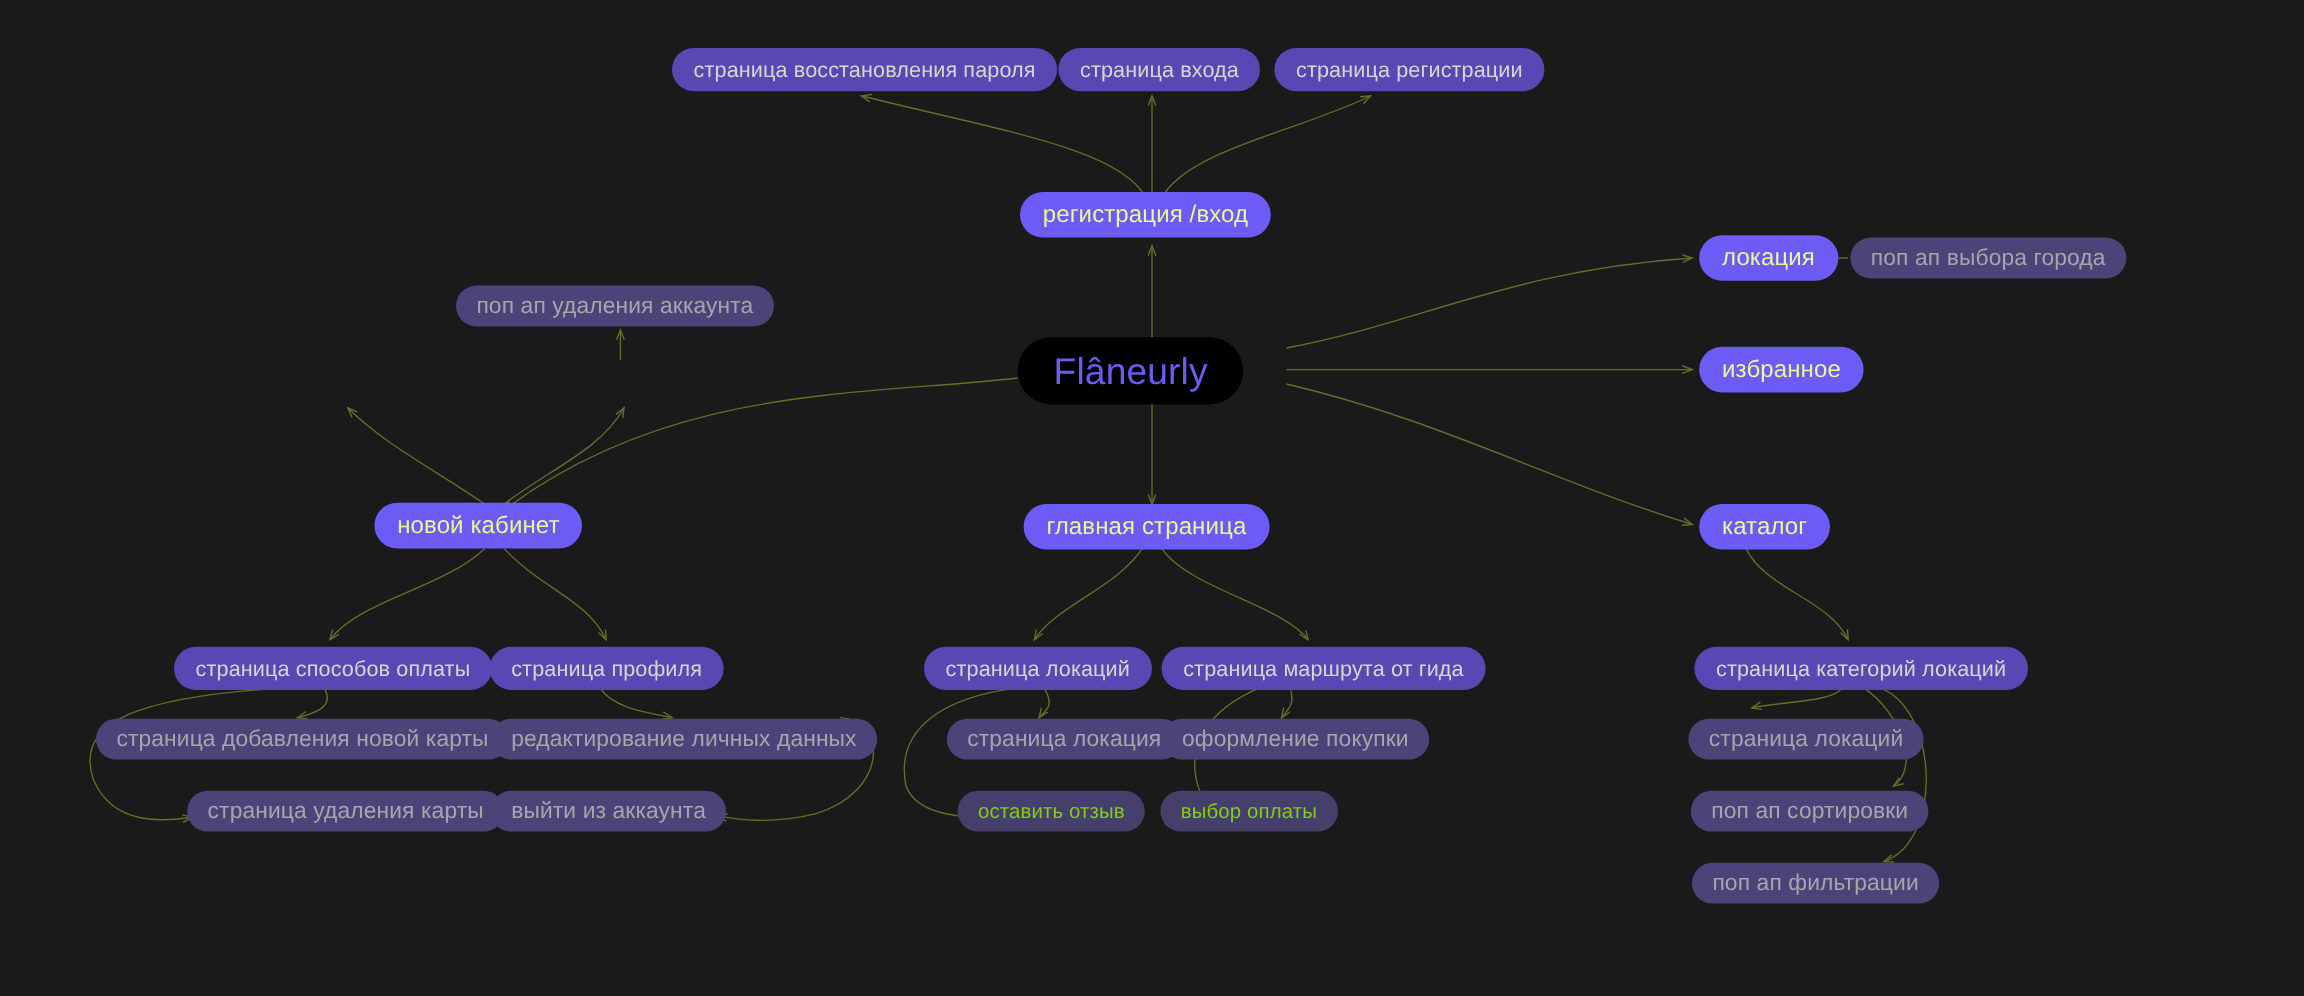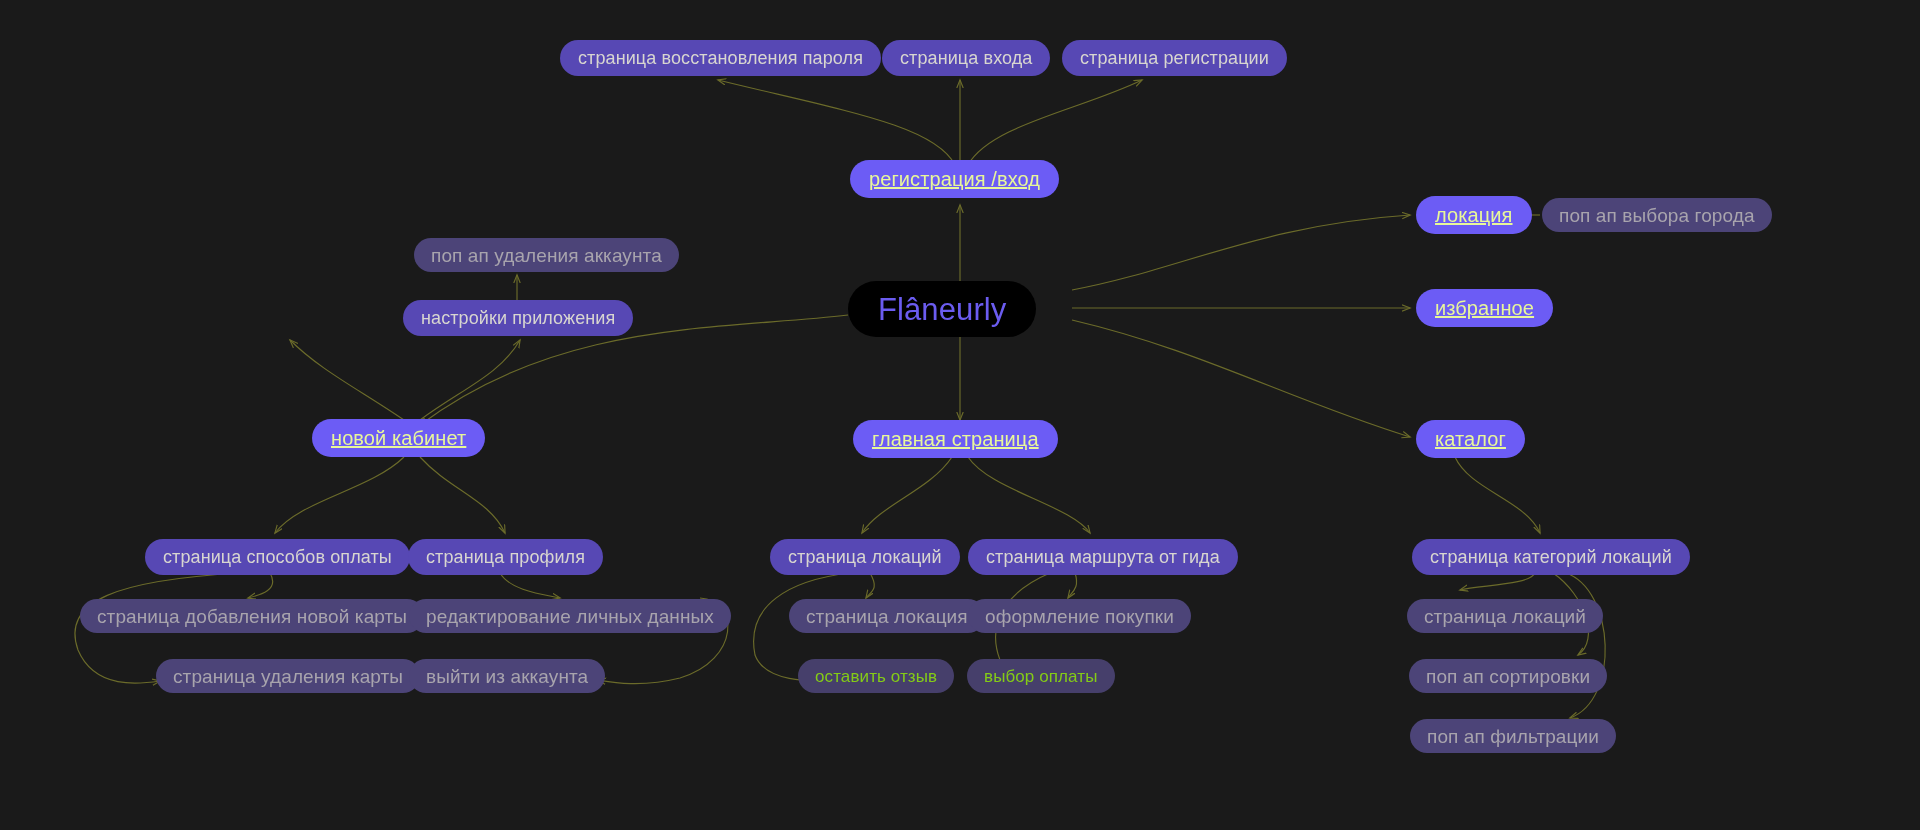--- a/index.html
+++ b/index.html
@@ -39,21 +39,20 @@
     padding: 0 30px;
     font-weight: 400;
   }
   
   .n-hub {
     background: #6c5cf5;
     color: #e8f79a;
     font-size: 20px;
     height: 38px;
     padding: 0 19px;
-    text-decoration: underline;
   }
   
   .n-mid {
     background: #5748b4;
     color: #d8d6d0;
     font-size: 18px;
     height: 36px;
     padding: 0 18px;
   }
   
@@ -147,22 +146,21 @@
 
   <div class="node n-hub" style="left:850px; top:160px;">регистрация /вход</div>
 
   <div class="node n-root" style="left:848px; top:281px;">Flâneurly</div>
 
   <div class="node n-hub" style="left:1416px; top:196px;">локация</div>
   <div class="node n-leaf" style="left:1542px; top:198px;">поп ап выбора города</div>
 
   <div class="node n-hub" style="left:1416px; top:289px;">избранное</div>
 
-  <div class="node n-mid" style="left:403px; top:300px;">настройки приложения</div>
-  <div class="node n-leaf" style="left:414px; top:238px;text-align:center;">поп ап удаления аккаунта</div>
+  <div class="node n-leaf" style="left:380px; top:238px;text-align:center;">поп ап удаления аккаунта</div>
 
   <div class="node n-hub" style="left:312px; top:419px;">новой кабинет</div>
 
   <div class="node n-mid" style="left:145px; top:539px;">страница способов оплаты</div>
   <div class="node n-mid" style="left:408px; top:539px;">страница профиля</div>
 
   <div class="node n-leaf" style="left:80px; top:599px;">страница добавления новой карты</div>
   <div class="node n-leaf" style="left:409px; top:599px;">редактирование личных данных</div>
 
   <div class="node n-leaf" style="left:156px; top:659px;">страница удаления карты</div>

